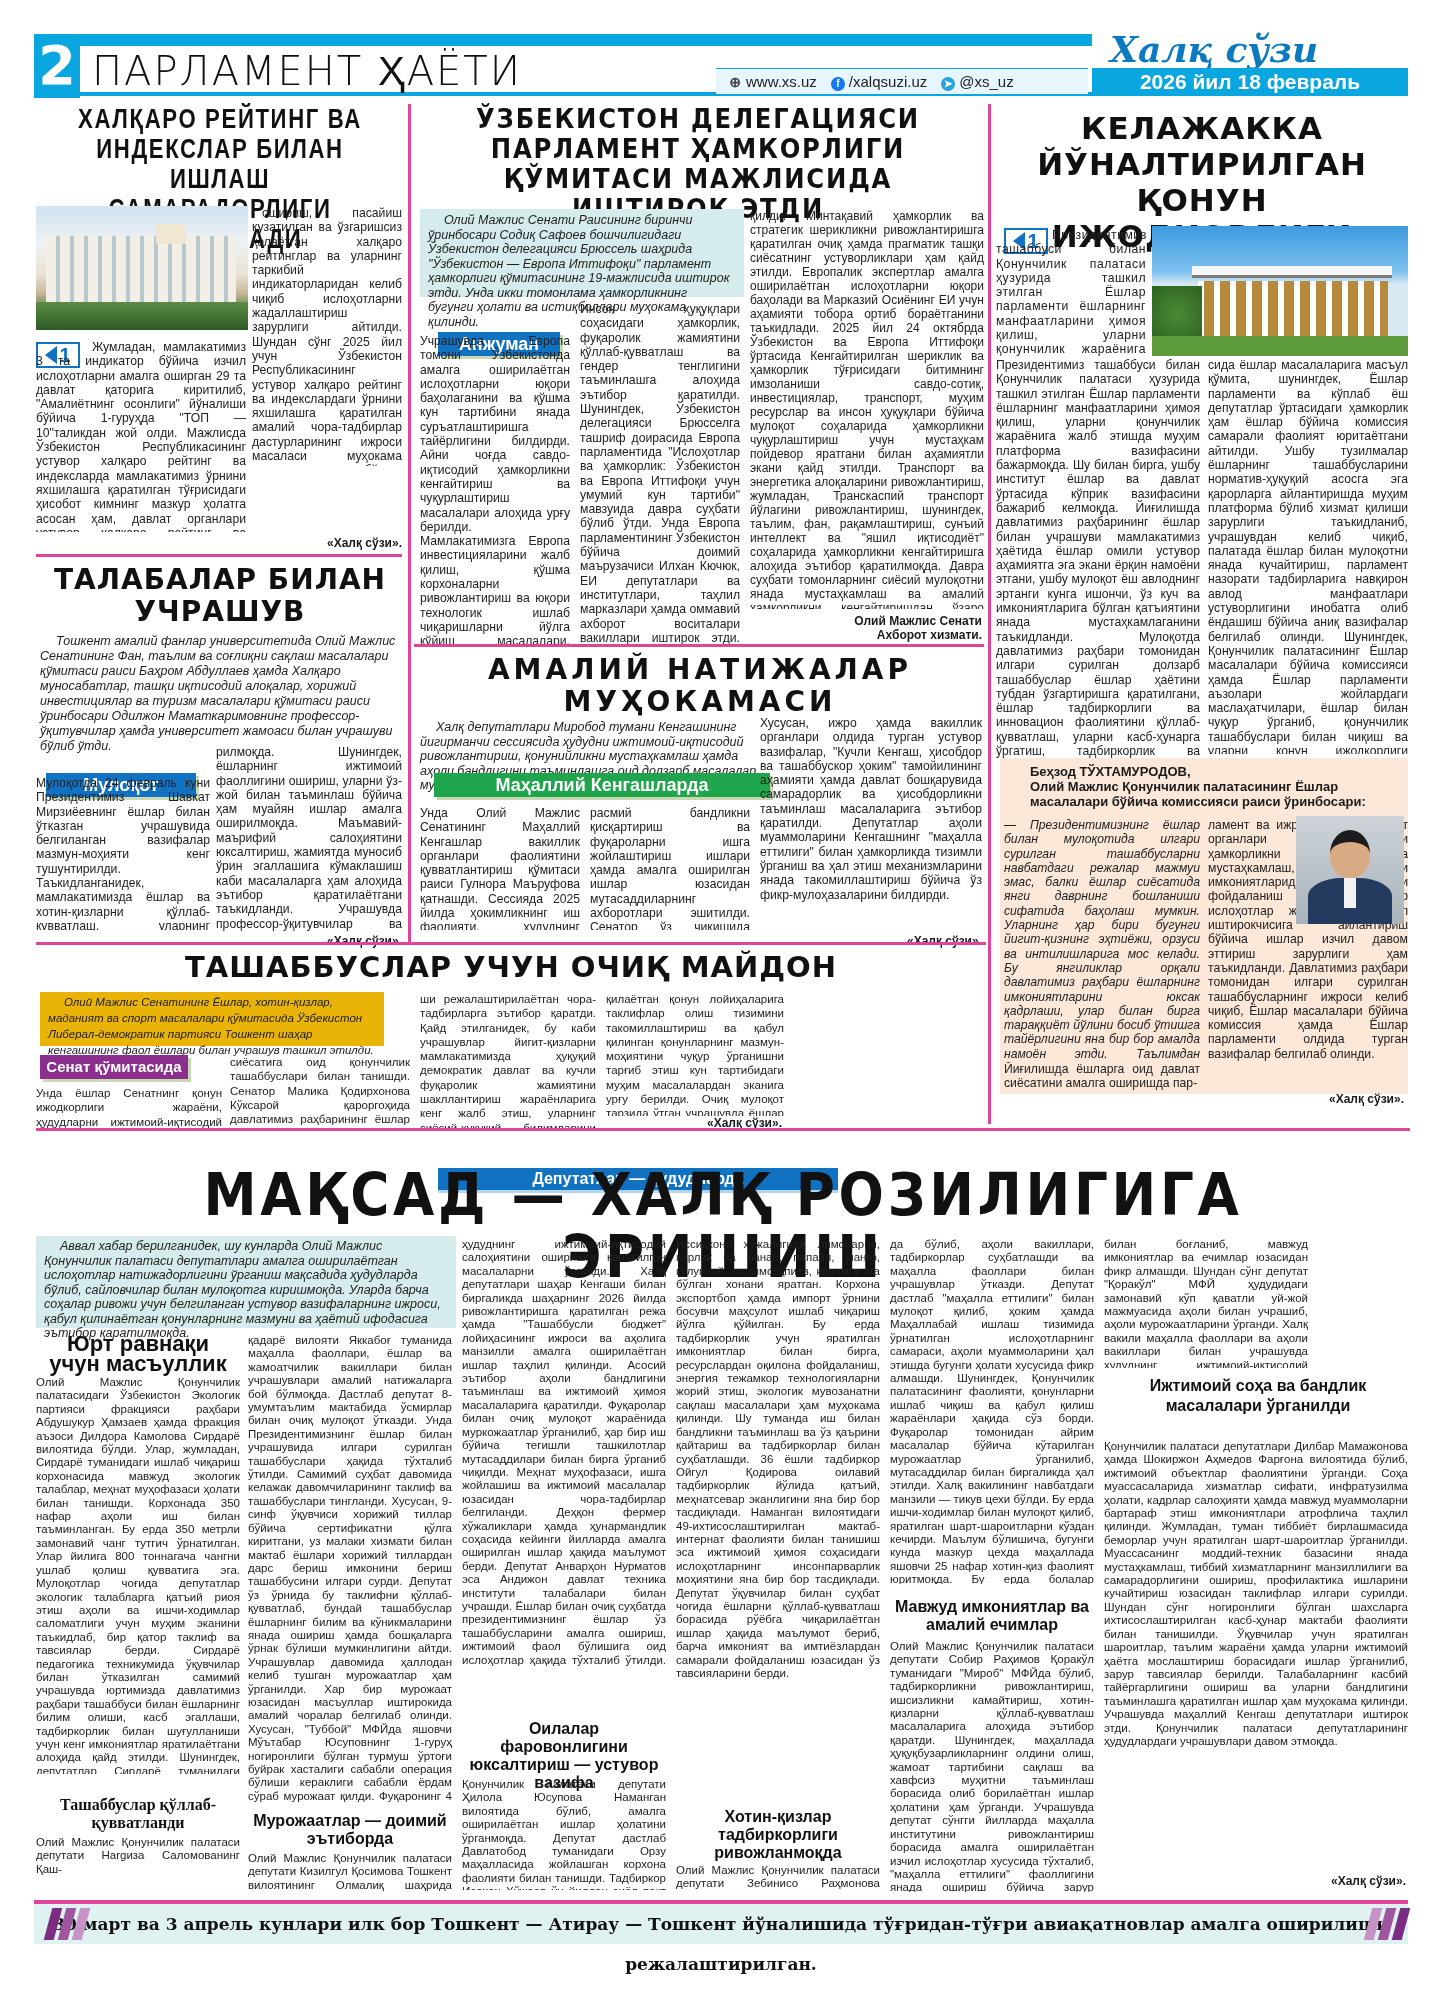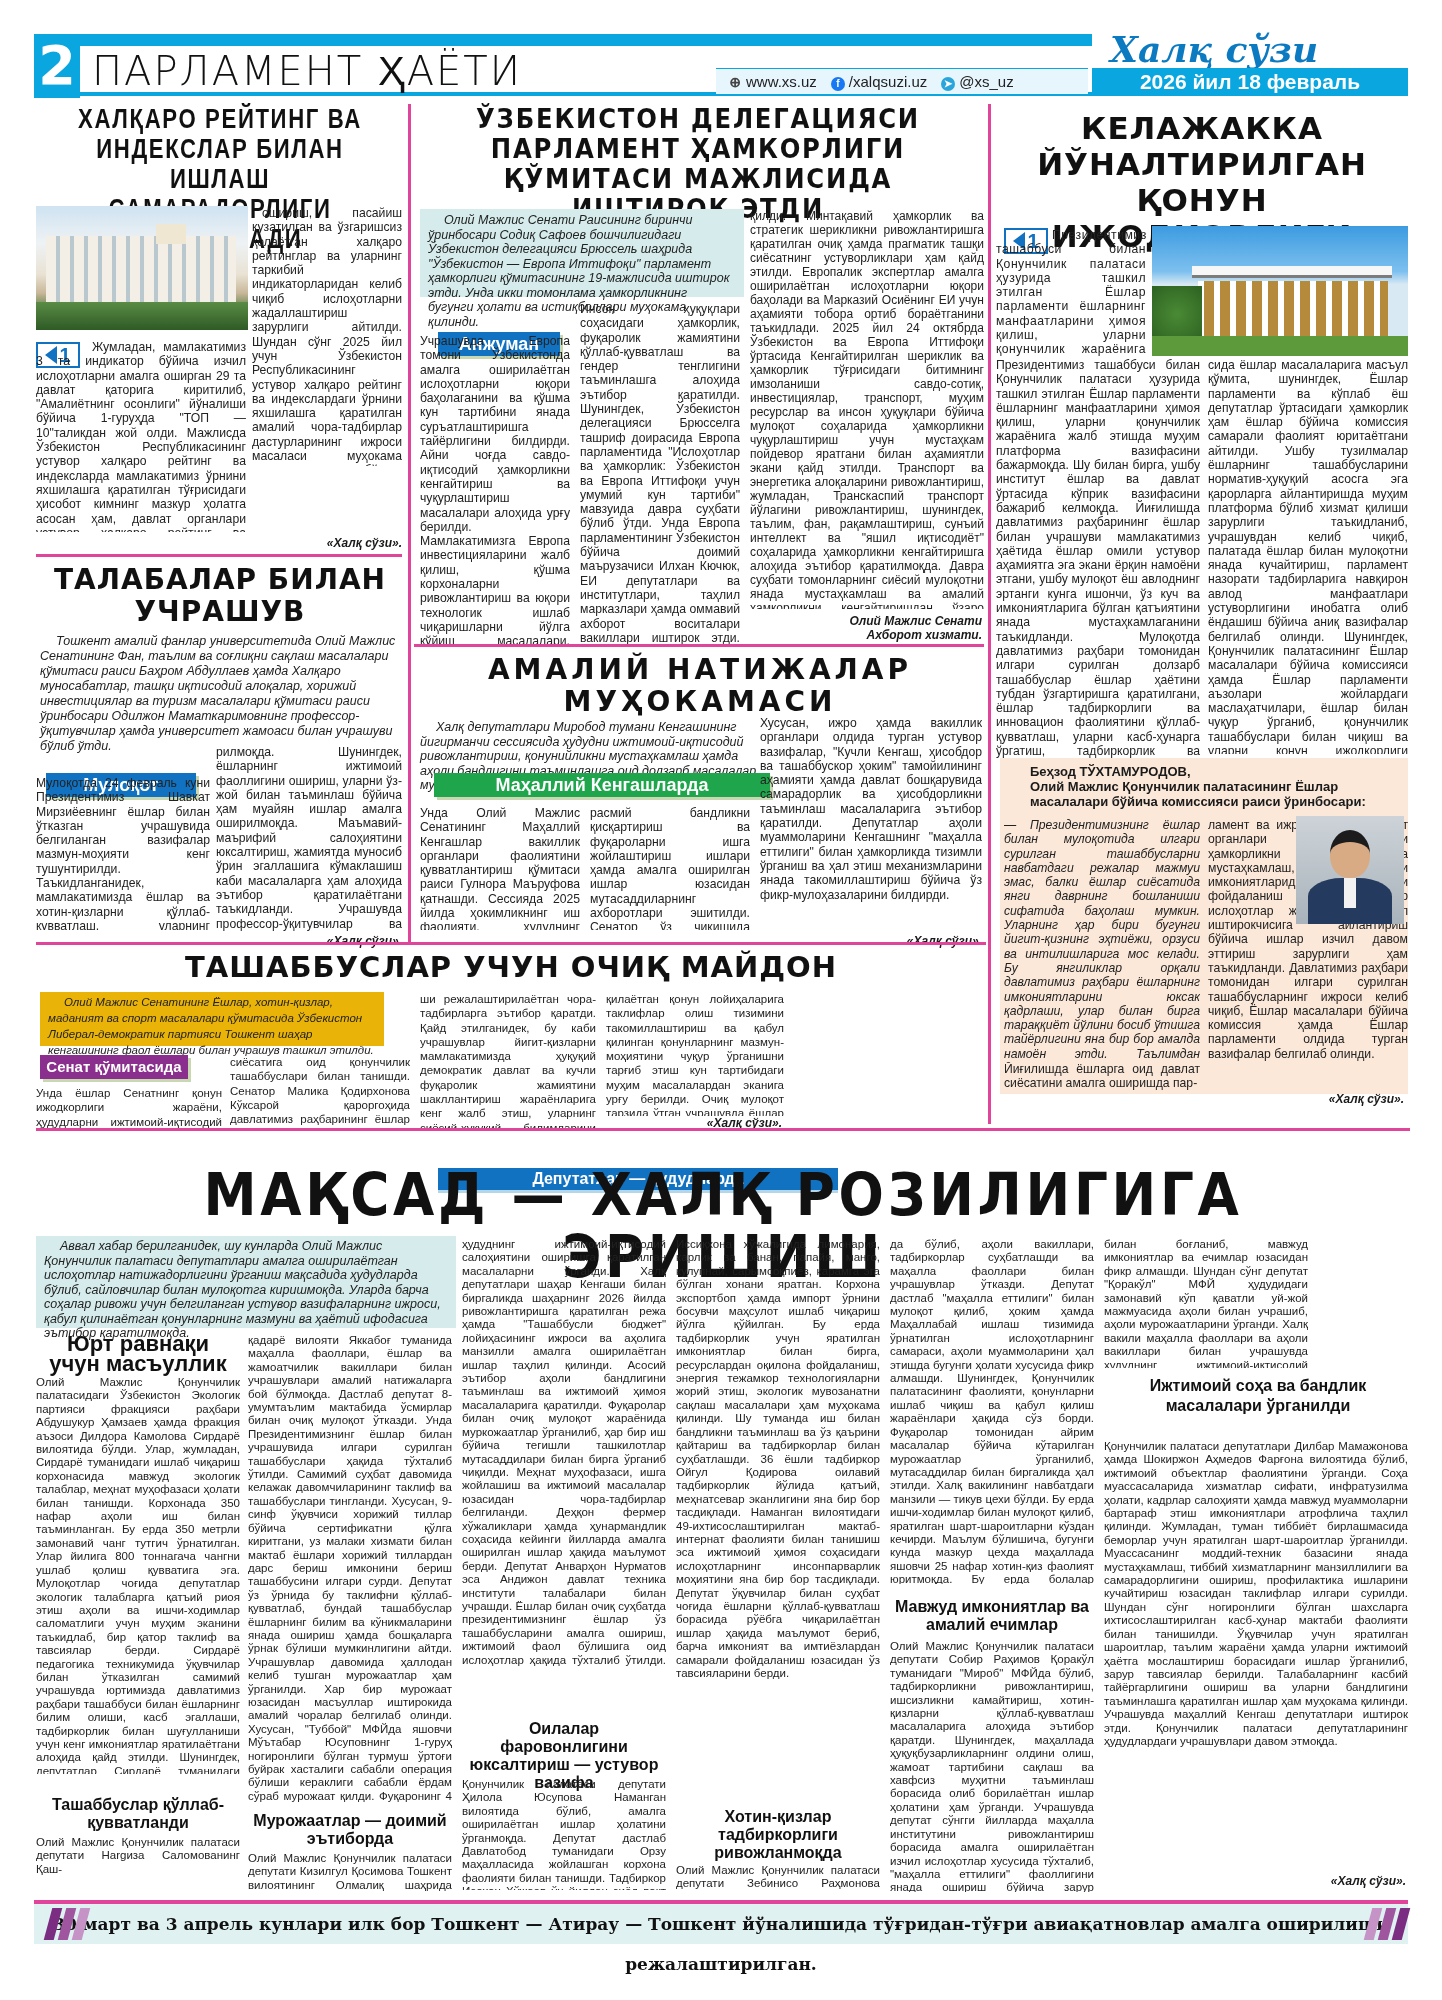--- a/index.html
+++ b/index.html
@@ -24,21 +24,21 @@
   .pink-h { height: 3px; background: #e0459b; }
   .headline { font-family: "DejaVu Sans", sans-serif; font-weight: bold; text-align: center; color: #111; line-height: 1.08; letter-spacing: 1px; }
   .body-text { font-size: 12.2px; line-height: 14.3px; text-align: justify; color: #222; }
   .lead { font-style: italic; font-size: 14px; line-height: 17px; color: #222; padding: 8px 12px; }
   .lead.teal { background: #d6ecec; }
   .lead.pink { background: #eab308; }
   .rubric { color: #fff; font-weight: bold; text-align: center; font-size: 21px; line-height: 32px; box-shadow: 3px 3px 0 #c8d8b0; }
   .rubric.blue { background: #1272c2; margin-top: 28px; }
   .rubric.green { background: #1fa54b; }
   .rubric.purple { background: #8b2f8e; }
-  .sign { font-weight: bold; font-style: italic; font-size: 12px; text-align: right; }
+  .sign { font-weight: bold; font-size: 12px; text-align: right; }
   .arrow-box { display:inline-flex; align-items:center; justify-content:center; width: 44px; height: 26px; border: 2px solid #1272c2; color:#1272c2; font-weight:bold; font-size: 20px; background:#fff; }
   .arrow-box .arr { display:inline-block; width:0; height:0; border-top:9px solid transparent; border-bottom:9px solid transparent; border-right:12px solid #1272c2; margin-right:2px; }
 
   .photo { overflow:hidden; }
   .sub-head { font-weight: bold; font-size: 22px; text-align: center; line-height: 26px; color:#111; }
 
   
   .footer { left: 34px; top: 1900px; width: 1374px; height: 44px; background: #dff1f1; border-top: 4px solid #e0459b; }
   .footer-text { width: 100%; text-align: center; font-family: "DejaVu Serif", serif; font-weight: bold; font-size: 17px; line-height: 40px; color: #111; }
   .stripe { position:absolute; top:4px; width: 10px; height: 32px; transform: skewX(-15deg); }
@@ -144,21 +144,21 @@
 <div class="abs body-text" style="left:606px; top:992px; width:178px; height:124px; overflow:hidden; font-size:11.5px;">қилаётган қонун лойиҳаларига таклифлар олиш тизимини такомиллаштириш ва қабул қилинган қонунларнинг мазмун-моҳиятини чуқур ўрганишни тарғиб этиш кун тартибидаги муҳим масалалардан эканига урғу берилди. Очиқ мулоқот тарзида ўтган учрашувда ёшлар ўз фикр-мулоҳазалари, таклиф ва ташаббусларини билдирди, қизиқтирган саволларига жавоб олди.</div>
 <div class="abs sign" style="left:606px; top:1116px; width:176px;">«Халқ сўзи».</div>
 
 <div class="abs pink-h" style="left:36px; top:1128px; width:1374px;"></div>
 <div class="abs rubric blue" style="left:438px; top:1140px; width:400px; height:22px; font-size:16px; line-height:22px; box-shadow:0 3px 0 #b4d6ea;">Депутатлар — ҳудудларда</div>
 <div class="abs headline" style="left:36px; top:1164px; width:1374px; font-size:58px; line-height:62px; letter-spacing:4px; transform:scaleX(0.92); transform-origin:center top;">МАҚСАД — ХАЛҚ РОЗИЛИГИГА ЭРИШИШ</div>
 <div class="abs lead teal" style="left:36px; top:1236px; width:420px; height:92px; padding:3px 8px; font-size:12.5px; line-height:14.5px; text-indent:16px;">Аввал хабар берилганидек, шу кунларда Олий Мажлис Қонунчилик палатаси депутатлари амалга оширилаётган ислоҳотлар натижадорлигини ўрганиш мақсадида ҳудудларда бўлиб, сайловчилар билан мулоқотга киришмоқда. Уларда барча соҳалар ривожи учун белгиланган устувор вазифаларнинг ижроси, қабул қилинаётган қонунларнинг мазмуни ва ҳаётий ифодасига эътибор қаратилмоқда.</div>
 
 <div class="abs sub-head" style="left:40px; top:1334px; width:196px; font-size:22px; line-height:20px;">Юрт равнақи учун масъуллик</div>
 <div class="abs body-text" style="left:36px; top:1376px; width:204px; height:398px; overflow:hidden; font-size:11.5px; line-height:13.4px;">Олий Мажлис Қонунчилик палатасидаги Ўзбекистон Экологик партияси фракцияси раҳбари Абдушукур Ҳамзаев ҳамда фракция аъзоси Дилдора Камолова Сирдарё вилоятида бўлди. Улар, жумладан, Сирдарё туманидаги ишлаб чиқариш корхонасида мавжуд экологик талаблар, меҳнат муҳофазаси ҳолати билан танишди. Корхонада 350 нафар аҳоли иш билан таъминланган. Бу ерда 350 метрли замонавий чанг тутгич ўрнатилган. Улар йилига 800 тоннагача чангни ушлаб қолиш қувватига эга. Мулоқотлар чоғида депутатлар экологик талабларга қатъий риоя этиш аҳоли ва ишчи-ходимлар саломатлиги учун муҳим эканини таъкидлаб, бир қатор таклиф ва тавсиялар берди. Сирдарё педагогика техникумида ўқувчилар билан ўтказилган самимий учрашувда юртимизда давлатимиз раҳбари ташаббуси билан ёшларнинг билим олиши, касб эгаллаши, тадбиркорлик билан шуғулланиши учун кенг имкониятлар яратилаётгани алоҳида қайд этилди. Шунингдек, депутатлар Сирдарё туманидаги "Ислomобод" маҳалла фуқаролар йиғинида бўлиб, "маҳалла еттилиги" фаолияти билан танишди. Мулоқотда туман ва маҳалладаги экологик муаммолар, ҳудудга оид долзарб масалалар муҳокама қилинди. Сувни тежаш, сув таъминоти ва ер ости сувлари сатҳининг кўтарилиши, Шоли экиш оқибатида ер ости сувлари сатҳининг кўтарилаётгани айтилди. Муаммони бартараф этиш мақсадида сув ўлчагичлар ўрнатиш ва ер ҳолатини доимий мониторинг қилиш бўйича тавсиялар берилди.</div>
-<div class="abs sub-head" style="left:40px; top:1796px; width:196px; font-size:16px; line-height:18px;">Ташаббуслар қўллаб-қувватланди</div>
+<div class="abs sub-head" style="left:40px; top:1796px; width:196px; font-size:16px; line-height:18px;font-family:Liberation Serif, serif;">Ташаббуслар қўллаб-қувватланди</div>
 <div class="abs body-text" style="left:36px; top:1836px; width:204px; height:54px; overflow:hidden; font-size:11.5px; line-height:13.4px;">Олий Мажлис Қонунчилик палатаси депутати Нargиза Саломованинг Қаш-</div>
 
 <div class="abs body-text" style="left:248px; top:1334px; width:204px; height:468px; overflow:hidden; font-size:11.5px; line-height:13.4px;">қадарё вилояти Яккабоғ туманида маҳалла фаоллари, ёшлар ва жамоатчилик вакиллари билан учрашувлари амалий натижаларга бой бўлмоқда. Дастлаб депутат 8-умумтаълим мактабида ўсмирлар билан очиқ мулоқот ўтказди. Унда Президентимизнинг ёшлар билан учрашувида илгари сурилган ташаббуслари ҳақида тўхталиб ўтилди. Самимий суҳбат давомида келажак давомчиларининг таклиф ва ташаббуслари тингланди. Хусусан, 9-синф ўқувчиси хорижий тиллар бўйича сертификатни қўлга киритгани, уз малаки хизмати билан мактаб ёшлари хорижий тиллардан дарс бериш имконини бериш ташаббусини илгари сурди. Депутат ўз ўрнида бу таклифни қўллаб-қувватлаб, бундай ташаббуслар ёшларнинг билим ва кўникмаларини янада ошириш ҳамда бошқаларга ўрнак бўлиши мумкинлигини айтди. Учрашувлар давомида ҳаллодан келиб тушган мурожаатлар ҳам ўрганилди. Хар бир мурожаат юзасидан масъуллар иштирокида амалий чоралар белгилаб олинди. Хусусан, "Туббой" МФЙда яшовчи Мўътабар Юсуповнинг 1-гуруҳ ногиронлиги бўлган турмуш ўртоғи буйрак хасталиги сабабли операция бўлиши кераклиги сабабли ёрдам сўраб мурожаат қилди. Фуқаронинг 4 нафар фарзанди бор, уларда бирига ҳам 2-гуруҳ ногиронлиги белгиланган бўлиб, оиланинг ижтимоий аҳволини янада оғирлаштирган. Фуқаронинг мурожаати Яккабоғ туманидаги "Инсон" ижтимоий хизматлар марказига таклифнома юборилди, моддий ёрдам масаласи ҳал этилди. Бундан ташқари, оила аъзоларининг даволаниши, дори-дармон ва бошқа зарур эҳтиёжлар учун моддий маблағ ажратиладиган бўлди.</div>
 <div class="abs sub-head" style="left:252px; top:1812px; width:196px; font-size:16px; line-height:18px;">Мурожаатлар — доимий эътиборда</div>
 <div class="abs body-text" style="left:248px; top:1852px; width:204px; height:40px; overflow:hidden; font-size:11.5px; line-height:13.4px;">Олий Мажлис Қонунчилик палатаси депутати Кизилгул Қосимова Тошкент вилоятининг Олмалиқ шаҳрида бўлиб,</div>
 
 <div class="abs body-text" style="left:462px; top:1238px; width:204px; height:428px; overflow:hidden; font-size:11.5px; line-height:13.4px;">ҳудуднинг ижтимоий-иқтисодий салоҳиятини оширишга қаратилган масалаларни ўрганди. Халқ депутатлари шаҳар Кенгаши билан биргаликда шаҳарнинг 2026 йилда ривожлантиришга қаратилган режа ҳамда "Ташаббусли бюджет" лойиҳасининг ижроси ва аҳолига манзилли амалга оширилаётган ишлар таҳлил қилинди. Асосий эътибор аҳоли бандлигини таъминлаш ва ижтимоий ҳимоя масалаларига қаратилди. Фуқаролар билан очиқ мулоқот жараёнида муркожаатлар ўрганилиб, ҳар бир иш бўйича тегишли ташкилотлар мутасаддилари билан бирга ўрганиб чиқилди. Меҳнат муҳофазаси, ишга жойлашиш ва ижтимоий масалалар юзасидан чора-тадбирлар белгиланди. Деҳқон фермер хўжаликлари ҳамда ҳунармандлик соҳасида кейинги йилларда амалга оширилган ишлар ҳақида маълумот берди. Депутат Анварҳон Нурматов эса Андижон давлат техника институти талабалари билан учрашди. Ёшлар билан очиқ суҳбатда президентимизнинг ёшлар ўз ташаббусларини амалга ошириш, ижтимоий фаол бўлишига оид ислоҳотлар ҳақида тўхталиб ўтилди. Талабаларнинг таклиф ва мулоҳазалари тингланди. Депутатларнинг ҳудудлардаги бундай учрашув ва ўрганишлари "Инсон қадри учун" тамойилини ҳаётга изчил татбиқ қилиш, аҳоли мурожаатларини ҳал этиш ҳамда ёшлар билан самарали мулоқотни кучайтиришга ҳисса қўшмоқда.</div>
 <div class="abs sub-head" style="left:466px; top:1720px; width:196px; font-size:16px; line-height:18px;">Оилалар фаровонлигини юксалтириш — устувор вазифа</div>
 <div class="abs body-text" style="left:462px; top:1778px; width:204px; height:112px; overflow:hidden; font-size:11.5px; line-height:13.4px;">Қонунчилик палатаси депутати Ҳилола Юсупова Наманган вилоятида бўлиб, амалга оширилаётган ишлар ҳолатини ўрганмоқда. Депутат дастлаб Давлатобод туманидаги Орзу маҳалласида жойлашган корхона фаолияти билан танишди. Тадбиркор Исохон Хўжаев ўн йилдан зиёд вақт мобайнида изчил меҳнат қилиб, 15 — 20 нафар фуқаро учун иш ўрни яратган.</div>
 

